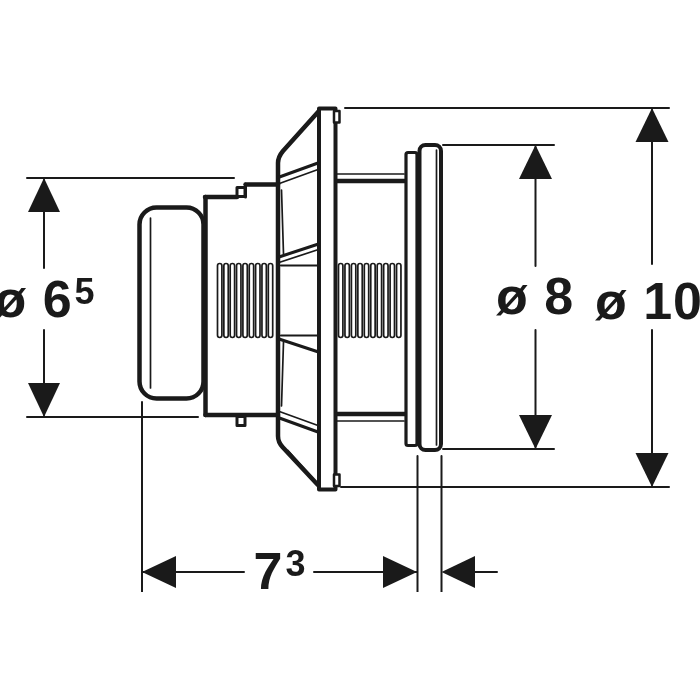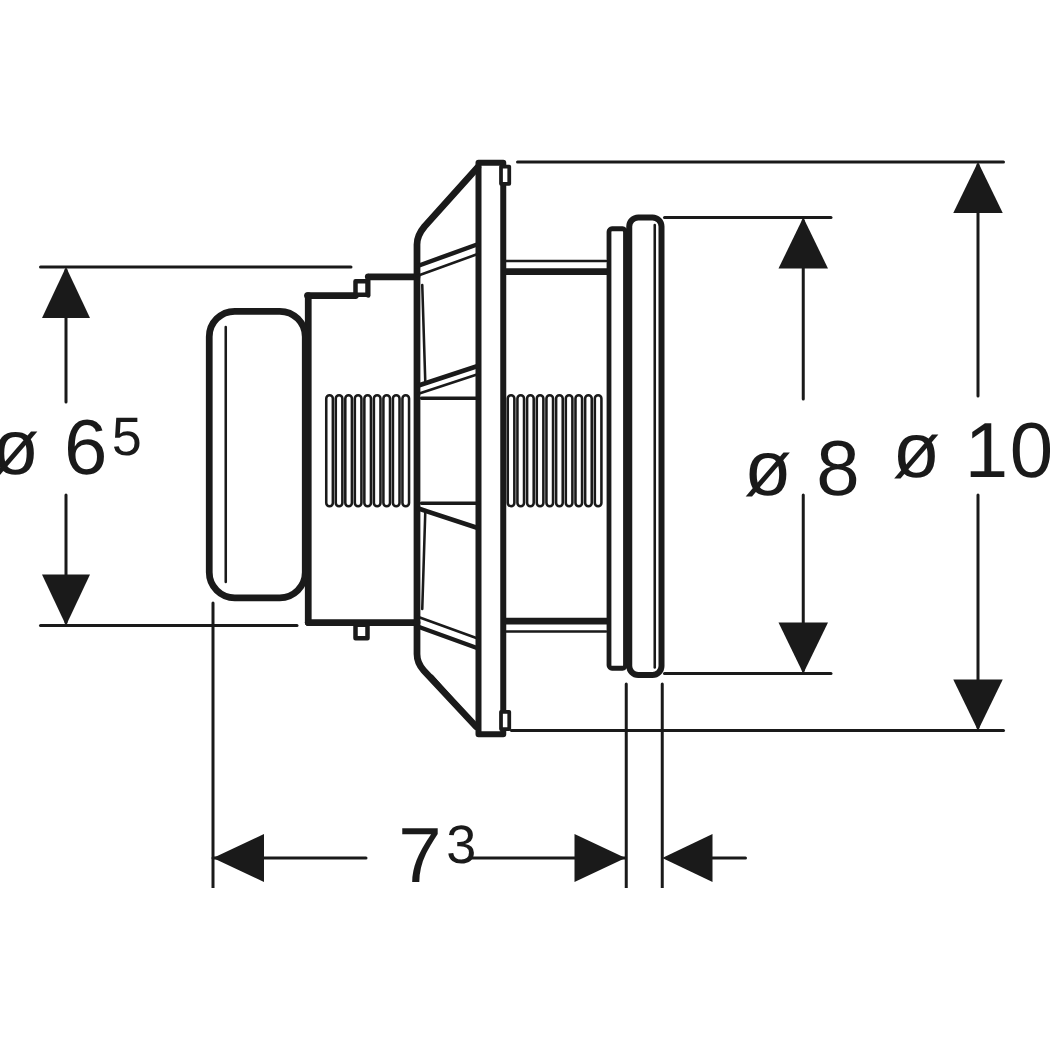--- a/index.html
+++ b/index.html
@@ -1,17 +1,17 @@
 <!DOCTYPE html>
 <html><head>
 <meta charset="utf-8">
 <style>
   html,body{margin:0;padding:0;background:#fff;}
   #stage{position:relative;width:700px;height:592px;background:var(--paper,#fff);
-         font-family:"Liberation Sans", sans-serif;overflow:hidden;}
+         font-family:"Liberation Sans", sans-serif;overflow:hidden;font-weight:bold;}
   svg{position:absolute;left:0;top:0;}
   .ln{fill:none;stroke:var(--ink,#1a1a1a);stroke-linecap:round;stroke-linejoin:round;}
   .wh{fill:#fff;stroke:var(--ink,#1a1a1a);stroke-linejoin:round;}
   .ar{fill:var(--ink,#1a1a1a);stroke:none;}
   .dim-label{position:absolute;transform:translate(-50%,-50%);color:var(--ink,#1a1a1a);
              font-size:52px;line-height:1;white-space:nowrap;letter-spacing:1px;}
   .dim-label .sup{font-size:36px;position:relative;top:-13px;margin-left:2px;}
 </style>
 </head>
 <body>
@@ -126,16 +126,16 @@
       <path class="ln" stroke-width="1.7" d="M436.5 150 V445"></path>
     </g>
 
     <g>
       <rect class="wh" stroke-width="4.5" rx="17" x="139.5" y="207.5" width="64" height="191"></rect>
       <path class="ln" stroke-width="1.7" d="M150.5 218 V388"></path>
     </g>
   </svg>
 
   <div class="dim-label" style="left:45px;top:299px"><span>ø 6</span><span class="sup">5</span></div>
-  <div class="dim-label" style="left:536px;top:313px"><span>ø 8</span><span class="sup"></span></div>
+  <div class="dim-label" style="left:536px;top:296px"><span>ø 8</span><span class="sup"></span></div>
   <div class="dim-label" style="left:650px;top:301px"><span>ø 10</span><span class="sup"></span></div>
-  <div class="dim-label" style="left:292px;top:571px"><span>7</span><span class="sup">3</span></div>
+  <div class="dim-label" style="left:280px;top:571px"><span>7</span><span class="sup">3</span></div>
 </div>
 
 </body></html>

